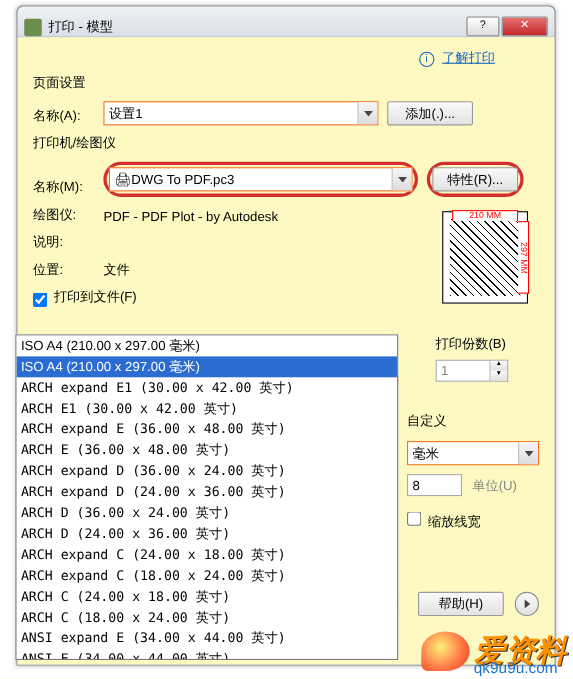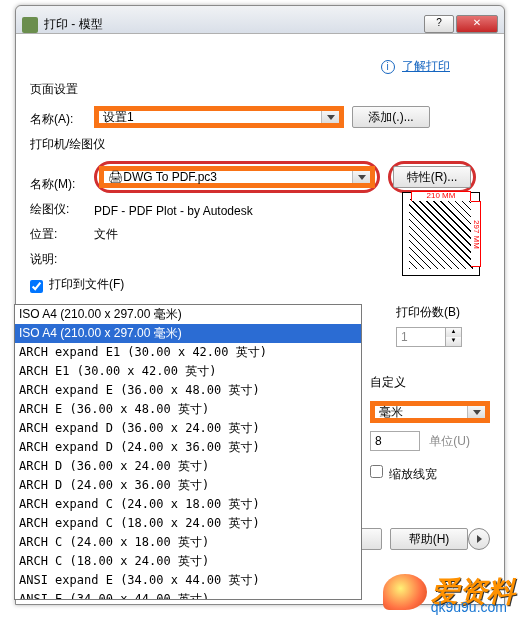--- a/index.html
+++ b/index.html
@@ -4,28 +4,28 @@
 <style>
 *{box-sizing:border-box;margin:0;padding:0;font-family:"Microsoft YaHei","SimSun",Arial,sans-serif;font-size:12px}
 body{background:#fff;width:521px;height:617px;position:relative}
 .window{position:absolute;left:15px;top:5px;width:490px;height:600px;border:1px solid #8a8a8a;border-radius:6px 6px 0 0;background:#ececec;box-shadow:0 0 4px rgba(0,0,0,.3)}
 .titlebar{height:28px;background:linear-gradient(#f0f2f5,#d9dfe8);border-bottom:1px solid #b0b0b0;display:flex;align-items:flex-end;padding:0 6px;border-radius:6px 6px 0 0}
 .titlebar .icon{width:16px;height:16px;background:#6b8e4e;margin-right:6px;border-radius:2px}
 .titlebar .title{flex:1;font-weight:400}
 .titlebar .ctl{display:flex;gap:2px}
 .titlebar .btn{width:30px;height:18px;border:1px solid #888;background:linear-gradient(#fff,#ddd);border-radius:2px;text-align:center;line-height:14px;font-size:10px}
 .titlebar .close{background:linear-gradient(#e57373,#c62828);color:#fff;width:42px}
-.body{padding:24px 14px;background:#ffffff;height:calc(100% - 28px);position:relative}
+.body{padding:10px 14px;background:#fef9c3;height:calc(100% - 28px);position:relative}
 .link{color:#1565c0;text-decoration:underline;display:inline-block}
 .linkrow{text-align:right;padding-right:40px;margin-bottom:6px}
 .info-icon{display:inline-block;width:14px;height:14px;border:1px solid #1565c0;border-radius:50%;color:#1565c0;text-align:center;line-height:12px;font-size:10px;margin-right:4px}
 .grptitle{font-weight:400;margin:6px 0 8px 0}
 .row{display:flex;align-items:flex-end;margin-bottom:8px}
 .lbl{width:64px}
-.combo{flex:1;height:22px;border:5px solid #f97316;background:#fff;display:flex;align-items:center;padding:0 4px;position:relative}
+.combo{flex:1;height:22px;border:1px solid #f97316;background:#fff;display:flex;align-items:center;padding:0 4px;position:relative}
 .combo .arrow{position:absolute;right:0;top:0;height:100%;width:18px;border-left:1px solid #bbb;background:linear-gradient(#f6f6f6,#ddd);display:flex;align-items:center;justify-content:center}
 .combo .arrow:after{content:"";border-left:4px solid transparent;border-right:4px solid transparent;border-top:5px solid #444}
 .btn2{height:22px;border:1px solid #999;background:linear-gradient(#fafafa,#e2e2e2);padding:0 10px;margin-left:8px;border-radius:2px;min-width:78px}
 .redring{border:3px solid #d32f2f;border-radius:18px;padding:2px}
 .printersec{margin-top:0}
 .chk{margin-right:6px}
 .preview{position:absolute;right:24px;top:158px;width:78px;height:84px;border:1px solid #000;background:#fff;padding:6px}
 .preview .inner{width:100%;height:100%;background:repeating-linear-gradient(45deg,#000 0,#000 1px,#fff 1px,#fff 5px)}
 .preview .top{position:absolute;top:-2px;left:8px;right:8px;height:10px;border-left:1px solid red;border-right:1px solid red;border-top:1px solid red;font-size:8px;text-align:center;color:red;line-height:8px;background:#fff}
 .preview .side{position:absolute;right:-2px;top:8px;bottom:8px;width:10px;border-top:1px solid red;border-bottom:1px solid red;border-right:1px solid red;font-size:8px;color:red;writing-mode:vertical-rl;text-align:center;line-height:8px;background:#fff}
@@ -36,21 +36,21 @@
 .dropdown .opt{padding:1px 4px;white-space:nowrap;font-family:"SimSun",monospace}
 .rightcol{position:absolute;right:14px;top:270px;width:94px}
 .spin{display:flex}
 .spin input{width:50px;height:20px;border:1px solid #aaa;padding:0 4px;color:#888}
 .spin .ud{width:16px;border:1px solid #aaa;border-left:none;display:flex;flex-direction:column}
 .spin .ud span{flex:1;font-size:6px;text-align:center;background:linear-gradient(#fafafa,#e2e2e2)}
 .rlbl{margin-bottom:6px}
 .r2{position:absolute;right:14px;top:340px;width:120px}
 .unitcombo{width:60px}
 .lwbtn{margin-top:14px}
-.bottom{position:absolute;right:14px;bottom:54px;display:flex;gap:0;align-items:center}
+.bottom{position:absolute;right:14px;bottom:44px;display:flex;gap:10px;align-items:center}
 .circ{width:22px;height:22px;border:1px solid #888;border-radius:50%;background:linear-gradient(#fafafa,#e2e2e2);display:flex;align-items:center;justify-content:center}
 .circ:after{content:"";border-top:4px solid transparent;border-bottom:4px solid transparent;border-left:5px solid #444}
 .watermark{position:absolute;right:6px;bottom:6px;display:flex;align-items:center;gap:4px;z-index:20}
 .logo{width:44px;height:36px;background:radial-gradient(circle at 40% 40%,#fff176 0,#ff7043 60%,#d84315 100%);border-radius:50% 50% 50% 6px}
 .wm1{font-size:28px;font-weight:bold;font-style:italic;color:#ff9100;text-shadow:1px 1px 0 #333}
 .wm2{position:absolute;right:14px;bottom:2px;font-size:14px;color:#1976d2;z-index:21}
 .redarrow{border:3px solid #d32f2f;border-radius:12px;padding:1px}
 </style>
 </head>
 <body>
@@ -93,25 +93,25 @@
         </div>
         <div class="redring" style="margin-left:8px">
           <button class="btn2" style="margin-left:0">特性(R)...</button>
         </div>
       </div>
       <div class="row">
           <span class="lbl">绘图仪:</span>
           <span>PDF - PDF Plot - by Autodesk</span>
         </div>
       <div class="row">
+          <span class="lbl">说明:</span>
+        </div>
+      <div class="row">
           <span class="lbl">位置:</span>
           <span>文件</span>
-        </div>
-      <div class="row">
-          <span class="lbl">说明:</span>
         </div>
       <div class="row">
           <input type="checkbox" class="chk" checked="" style="">
           <span>打印到文件(F)</span>
         </div>
     </div>
 
     <div class="preview">
       <div class="top">210 MM</div>
       <div class="side">297 MM</div>

